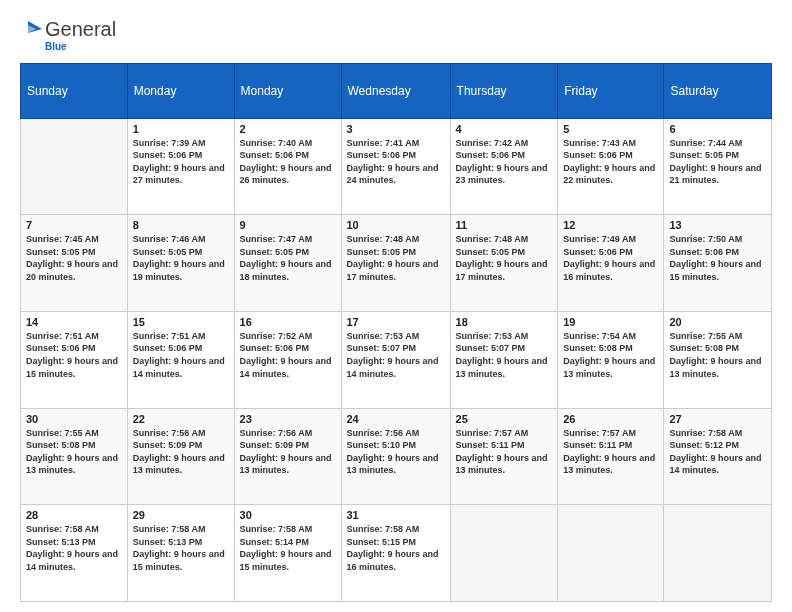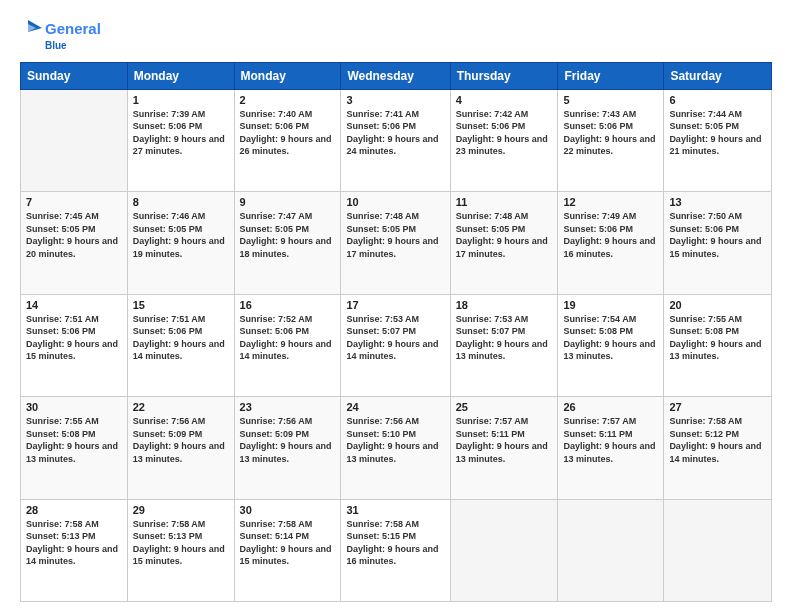--- a/index.html
+++ b/index.html
@@ -43,22 +43,22 @@
     }
     .calendar {
       width: 100%;
       border-collapse: collapse;
       flex: 1;
     }
     .calendar thead tr th {
       background-color: #1565c0;
       color: #fff;
       font-size: 12px;
-      font-weight: bold;
-      padding: 6px 6px;
+      font-weight: normal;
+      padding: 20px 6px;
       text-align: left;
       border: 1px solid #0d47a1;
     }
     .calendar tbody tr td {
       border: 1px solid #ccc;
       vertical-align: top;
       padding: 4px 5px;
       font-size: 9.5px;
       color: #333;
       width: 113px;
@@ -90,21 +90,21 @@
 
 <div class="page">
   <div class="header">
     <div class="logo">
     <div style="display:flex;flex-direction:column;align-items:flex-start;line-height:1.15;">
       <div style="display:flex;align-items:center;gap:3px;">
         <svg width="22" height="22" viewBox="0 0 22 22">
           <polygon points="8,2 22,10 8,14" fill="#1565c0"></polygon>
           <polygon points="8,6 16,10 8,14" fill="#fff" opacity="0.5"></polygon>
         </svg>
-        <span style="font-size:15px;font-weight:bold;color:#3b82f6;">General</span>
+        <span style="font-size:20px;font-weight:normal;color:#404040;">General</span>
       </div>
       <span style="font-size:10px;font-weight:bold;color:#1565c0;margin-left:25px;">Blue</span>
     </div>
   </div>
     <div class="title-block">
       <div class="month-title"></div>
       <div class="location"></div>
     </div>
   </div>
 

